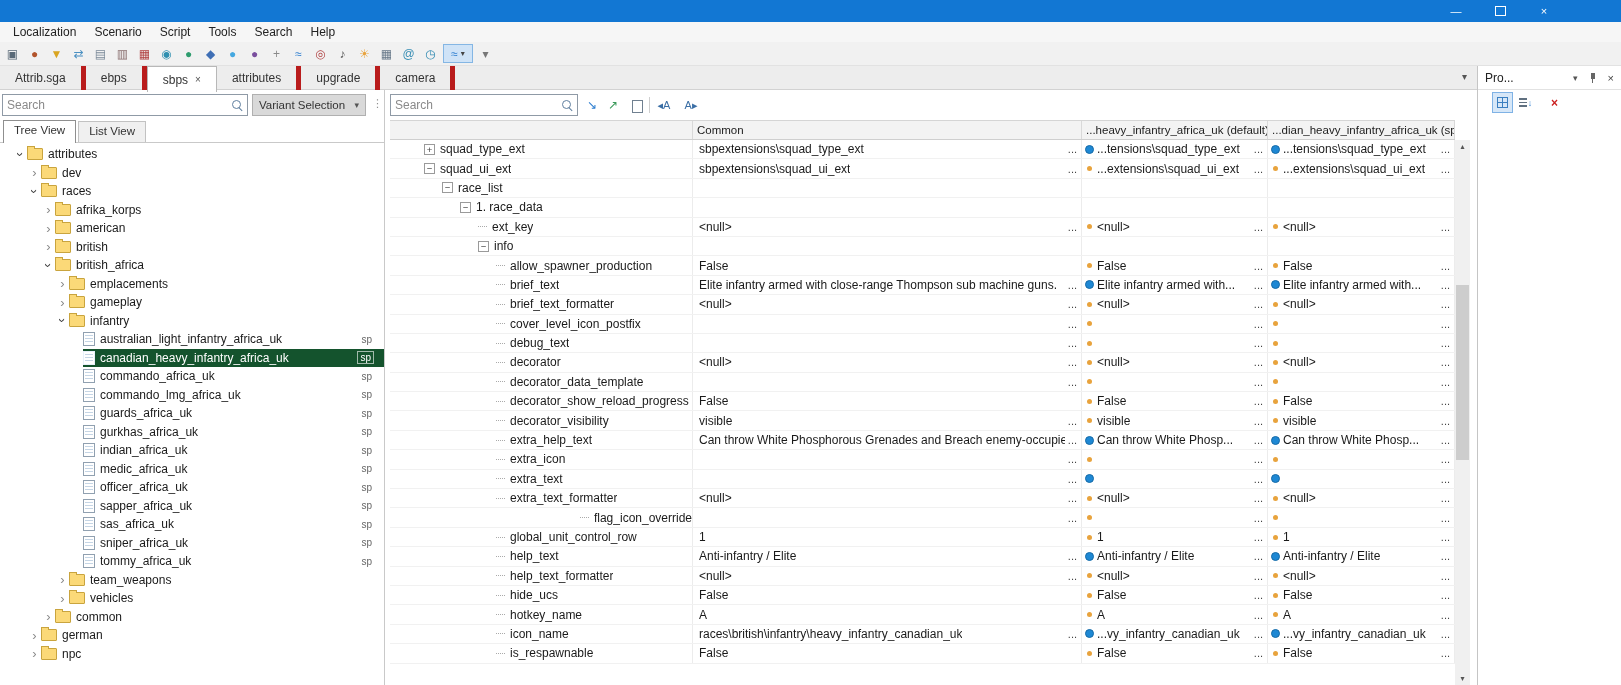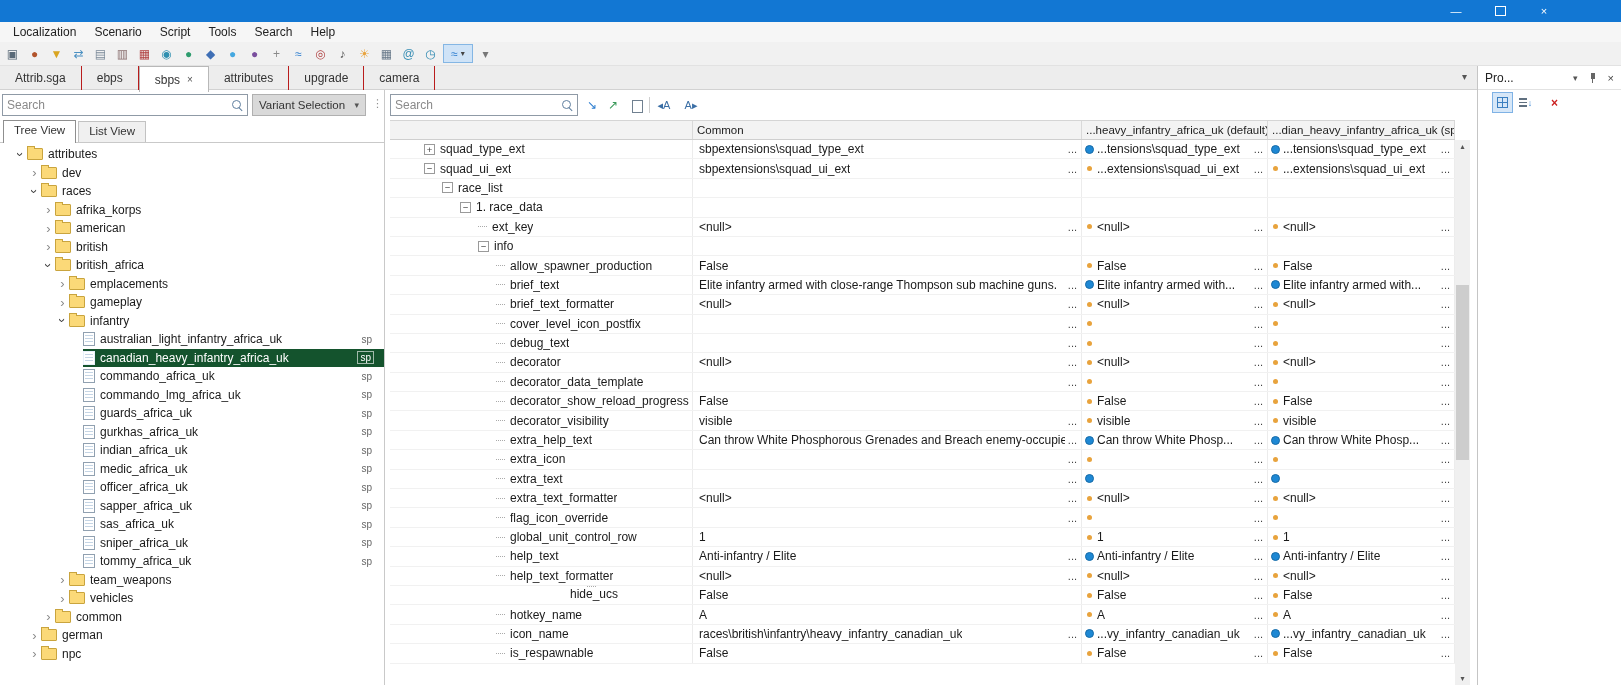--- a/index.html
+++ b/index.html
@@ -17,21 +17,21 @@
   .mitem{padding:0 9px;color:#222;white-space:nowrap}
 
   
   .toolbar{position:absolute;left:0;top:42px;width:1621px;height:24px;background:#f1f1f1;border-bottom:1px solid #e2e2e2;display:flex;align-items:center;padding-left:3px;gap:3px;box-sizing:border-box}
   .ticon{width:19px;height:19px;display:flex;align-items:center;justify-content:center;font-size:12px;flex:none}
   .ticon.sel{background:#cfe3f7;border:1px solid #84b6e4;width:30px;box-sizing:border-box}
   .ticon.sel::after{content:"▾";font-size:8px;color:#444;margin-left:3px}
 
   
   .tabbar{position:absolute;left:0;top:66px;width:1477px;height:24px;background:#ededed;border-bottom:1px solid #d2d2d2;display:flex;box-sizing:border-box}
-  .tab{padding:0 15px;display:flex;align-items:center;gap:7px;color:#333;border-right:1px solid #b91c1c;height:24px;white-space:nowrap}
+  .tab{padding:0 15px;display:flex;align-items:center;gap:7px;color:#333;border-right:5px solid #b91c1c;height:24px;white-space:nowrap}
   .tab.active{background:#fff;border:1px solid #b8b8b8;border-bottom:none;height:25px;position:relative;z-index:2}
   .tab-x{font-size:10px;color:#555}
   .tab-chevron{position:absolute;right:10px;top:5px;font-size:10px;color:#555}
 
   
   .leftpanel{position:absolute;left:0;top:90px;width:384px;height:595px;background:#fff}
   .searchrow{position:absolute;left:0;top:0;right:0;height:30px}
   .sbox{position:absolute;top:4px;height:22px;border:1px solid #8f9aa6;background:#fff;box-sizing:border-box}
   .sbox input{border:none;outline:none;width:calc(100% - 22px);height:100%;font-family:"Liberation Sans",sans-serif;font-size:12px;padding:0 4px;color:#333;background:transparent}
   .sbox input::placeholder{color:#8a8a8a}
@@ -873,21 +873,21 @@
           </div>
           <div class="dcell valc">
             <span class="marker">
               <span class="mk-orange"></span>
             </span>
             <span class="vtext">&lt;null&gt;</span>
             <span class="ell">...</span>
           </div>
         </div>
         <div class="drow">
-          <div class="dcell treec" style="padding-left: 106px;">
+          <div class="dcell treec" style="padding-left: 106px; justify-content: flex-end;">
             <span class="leafdash"></span>
             <span class="vtext">flag_icon_override</span>
           </div>
           <div class="dcell commonc">
             <span class="vtext"></span>
             <span class="ell">...</span>
           </div>
           <div class="dcell valc">
             <span class="marker">
               <span class="mk-orange"></span>
@@ -968,21 +968,21 @@
           </div>
           <div class="dcell valc">
             <span class="marker">
               <span class="mk-orange"></span>
             </span>
             <span class="vtext">&lt;null&gt;</span>
             <span class="ell">...</span>
           </div>
         </div>
         <div class="drow">
-          <div class="dcell treec" style="padding-left: 106px; flex-direction: column;">
+          <div class="dcell treec" style="padding-left: 106px;">
             <span class="leafdash"></span>
             <span class="vtext">hide_ucs</span>
           </div>
           <div class="dcell commonc">
             <span class="vtext">False</span>
           </div>
           <div class="dcell valc">
             <span class="marker">
               <span class="mk-orange"></span>
             </span>

